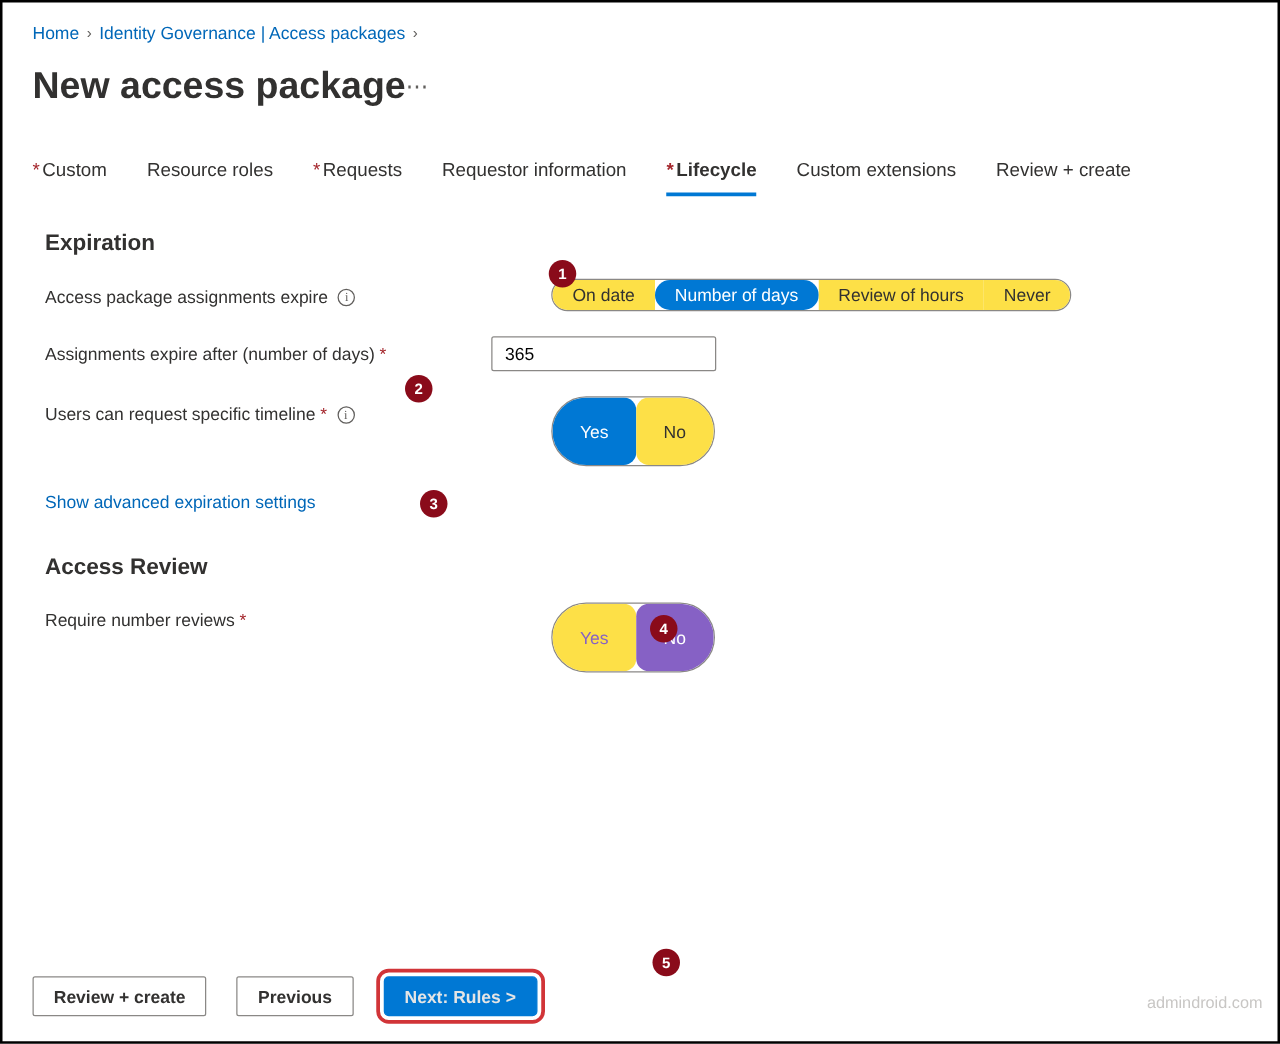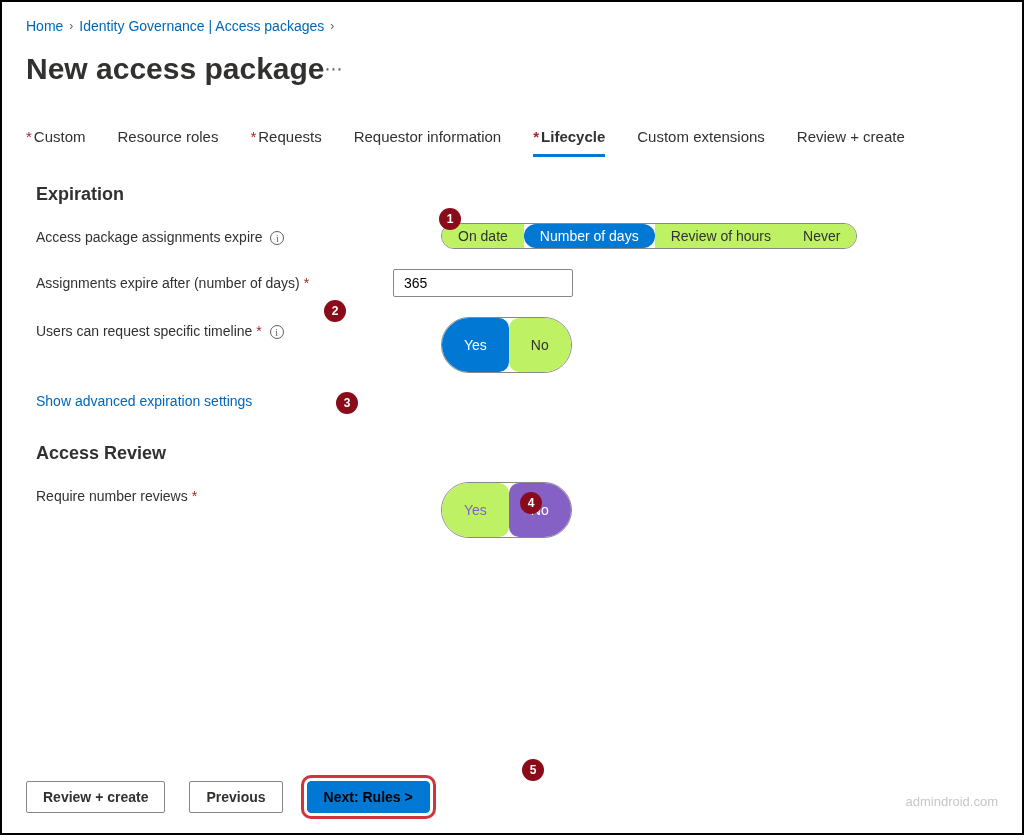--- a/index.html
+++ b/index.html
@@ -34,21 +34,21 @@
     .field-label { width: 310px; font-size: 14px; padding-top: 6px; color: #323130; }
     .field-label .req { color: #a4262c; }
     .info-icon {
       display: inline-flex; align-items: center; justify-content: center;
       width: 14px; height: 14px; border: 1px solid #605e5c; border-radius: 50%;
       font-size: 10px; color: #605e5c; margin-left: 4px; vertical-align: middle;
       font-style: normal; font-family: Georgia, serif;
     }
     
     .pill { display: inline-flex; border: 1px solid #8a8886; border-radius: 999px; overflow: hidden; background: #fff; }
-    .pill .opt { padding: 4px 16px; font-size: 14px; cursor: pointer; background: #bef264; color: #323130; white-space: nowrap; }
+    .pill .opt { padding: 4px 16px; font-size: 14px; cursor: pointer; background: #fde047; color: #323130; white-space: nowrap; }
     .pill .opt.selected-blue { background: #0078d4; color: #fff; border-radius: 999px; }
     .pill .opt.selected-purple { background: #8661c5; color: #fff; border-radius: 999px; }
     .pill .opt.purple-text { color: #8661c5; }
     .pill.small .opt { padding: 19px 22px; border-radius: 10px; }
     
     .txt { border: 1px solid #8a8886; border-radius: 2px; padding: 5px 10px; font-size: 14px; width: 180px; }
     
     .link { color: #0067b8; font-size: 14px; margin: 0 0 24px 8px; display: inline-block; cursor: pointer; }
     
     .badge {
@@ -56,23 +56,23 @@
       background: #8a0b1a; color: #fff; font-size: 12px; font-weight: 600;
       display: flex; align-items: center; justify-content: center;
       pointer-events: none;
     }
     
     .footer {
       position: absolute; left: 24px; right: 24px; bottom: 20px;
       display: flex; align-items: center; gap: 24px;
     }
     .btn { border: 1px solid #8a8886; background: #fff; color: #323130; padding: 7px 16px; font-size: 14px; font-weight: 600; cursor: pointer; border-radius: 2px; }
-    .btn.primary { background: #0078d4; color: #000000; border-color: #0078d4; }
+    .btn.primary { background: #0078d4; color: #e5e5e5; border-color: #0078d4; }
     .btn.outlined-red { outline: 3px solid #d13438; outline-offset: 3px; border-radius: 4px; }
-    .watermark { position: absolute; right: 24px; bottom: 24px; color: #c8c6c4; font-size: 13px; }
+    .watermark { position: absolute; right: 12px; bottom: 24px; color: #c8c6c4; font-size: 13px; }
     .content { padding-left: 2px; }
   </style>
 </head>
 <body>
 
 <nav class="breadcrumb">
   <a href="#">Home</a>
   <span class="chev">›</span>
   <a href="#">Identity Governance | Access packages</a>
   <span class="chev">›</span>

